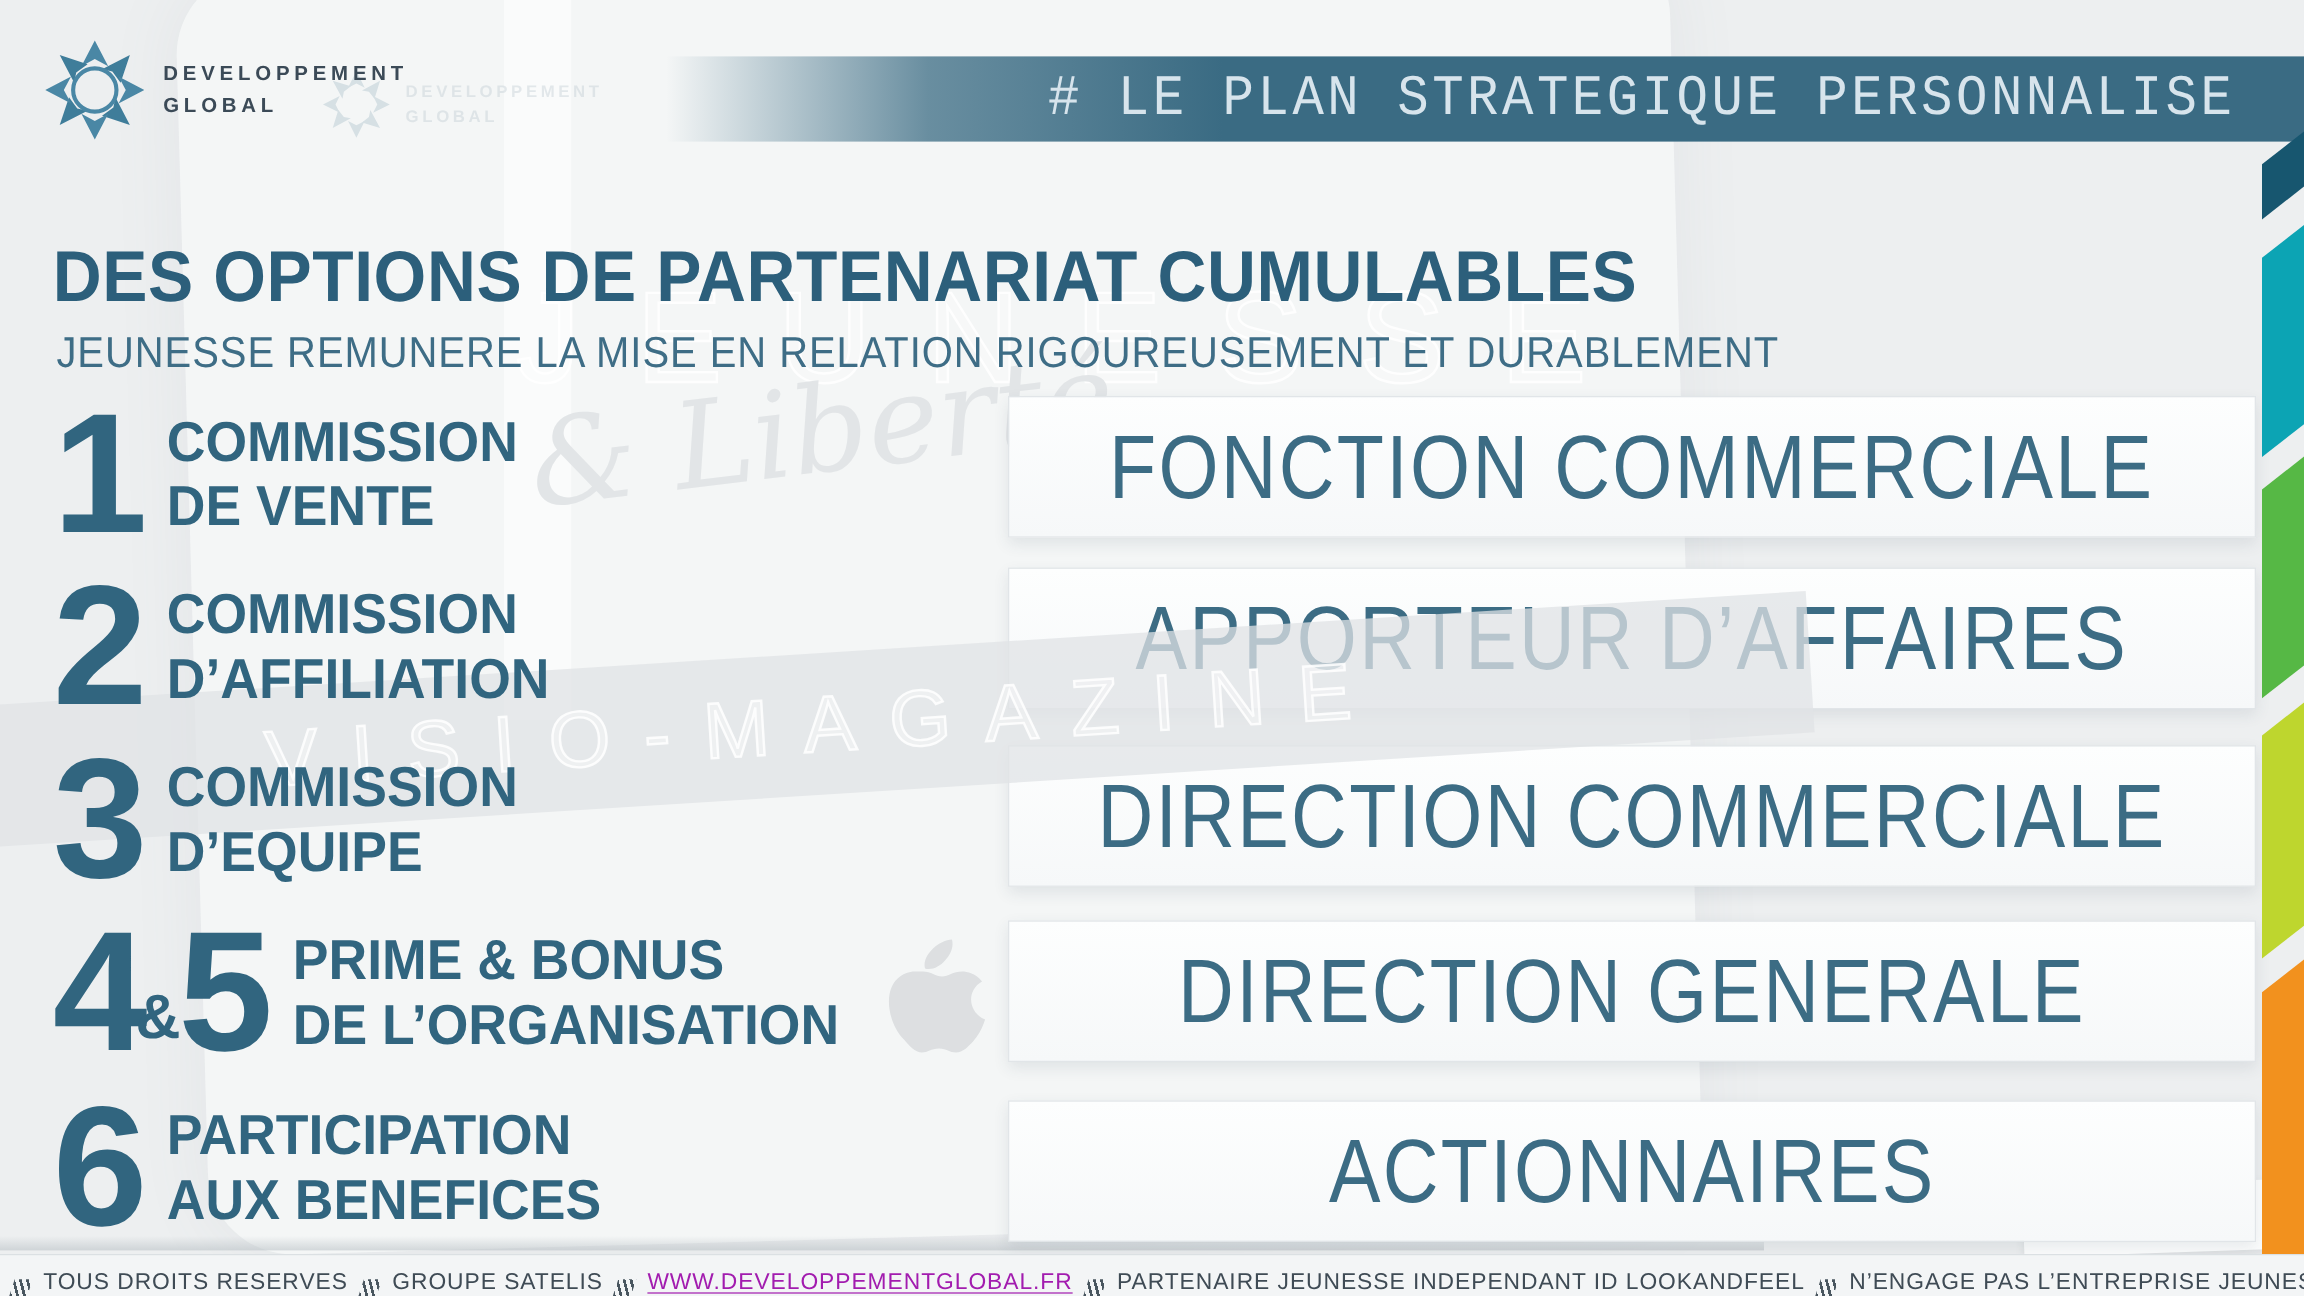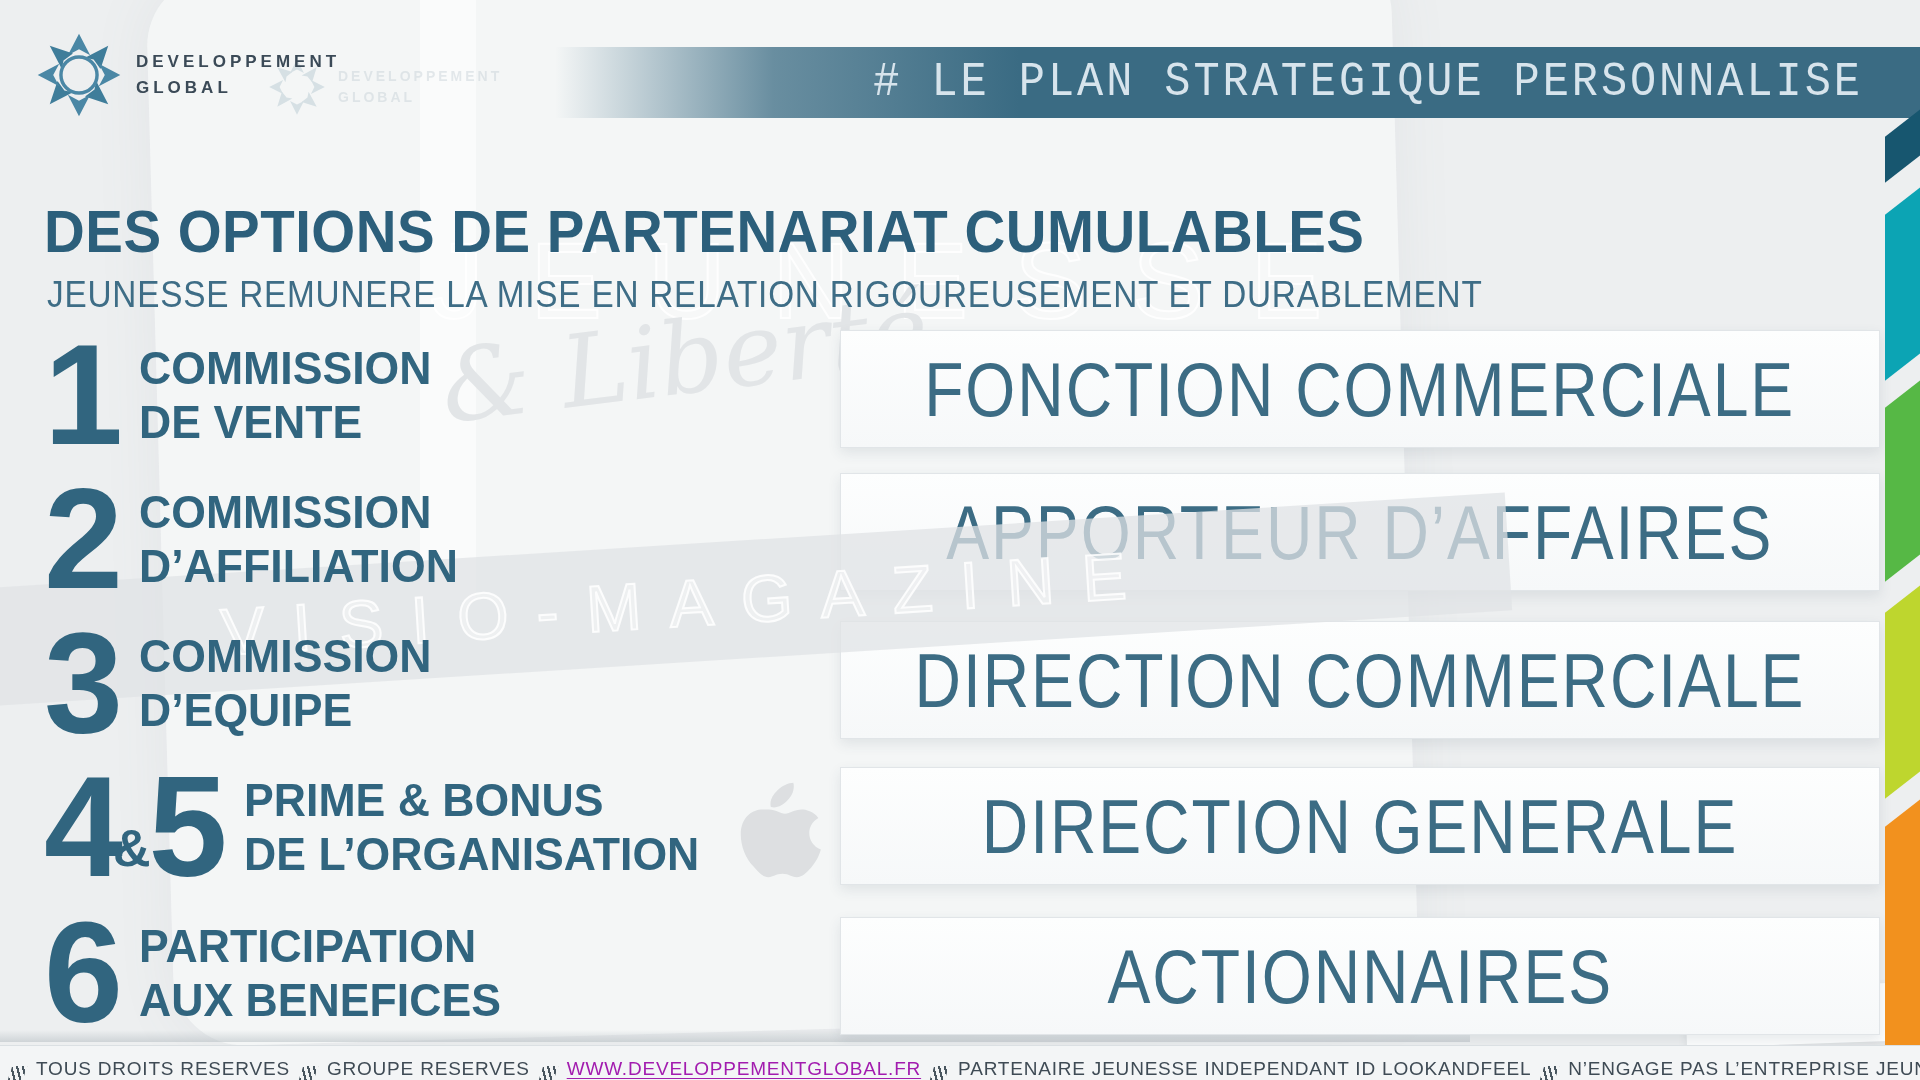--- a/index.html
+++ b/index.html
@@ -203,21 +203,21 @@
     <div class="rib" style="top:200px; height:166px; background:#0ca4b4;"></div>
     <div class="rib" style="top:393px; height:174px; background:#56b845;"></div>
     <div class="rib" style="top:598px; height:186px; background:#bed62e;"></div>
     <div class="rib" style="top:812px; height:300px; background:#f2911e;"></div>
   </div>
 
   <div class="footer">
     <span class="hatch"></span>
     <span>TOUS DROITS RESERVES</span>
     <span class="hatch"></span>
-    <span>GROUPE RESERVES</span>
+    <span>GROUPE SATELIS</span>
     <span class="hatch"></span>
     <span class="footer-url">WWW.DEVELOPPEMENTGLOBAL.FR</span>
     <span class="hatch"></span>
     <span>PARTENAIRE JEUNESSE INDEPENDANT ID LOOKANDFEEL</span>
     <span class="hatch"></span>
     <span>N’ENGAGE PAS L’ENTREPRISE JEUNESSE GLOBAL</span>
   </div>
 
 </div>
 

